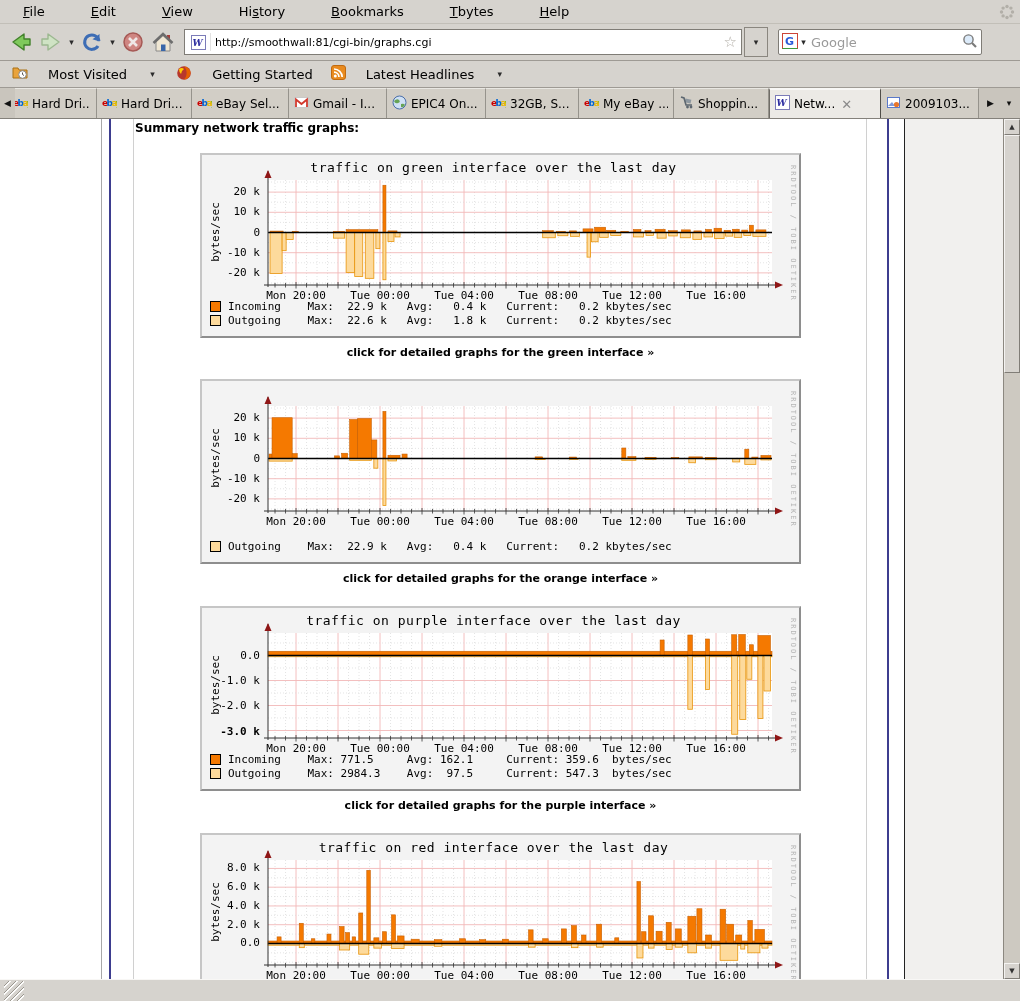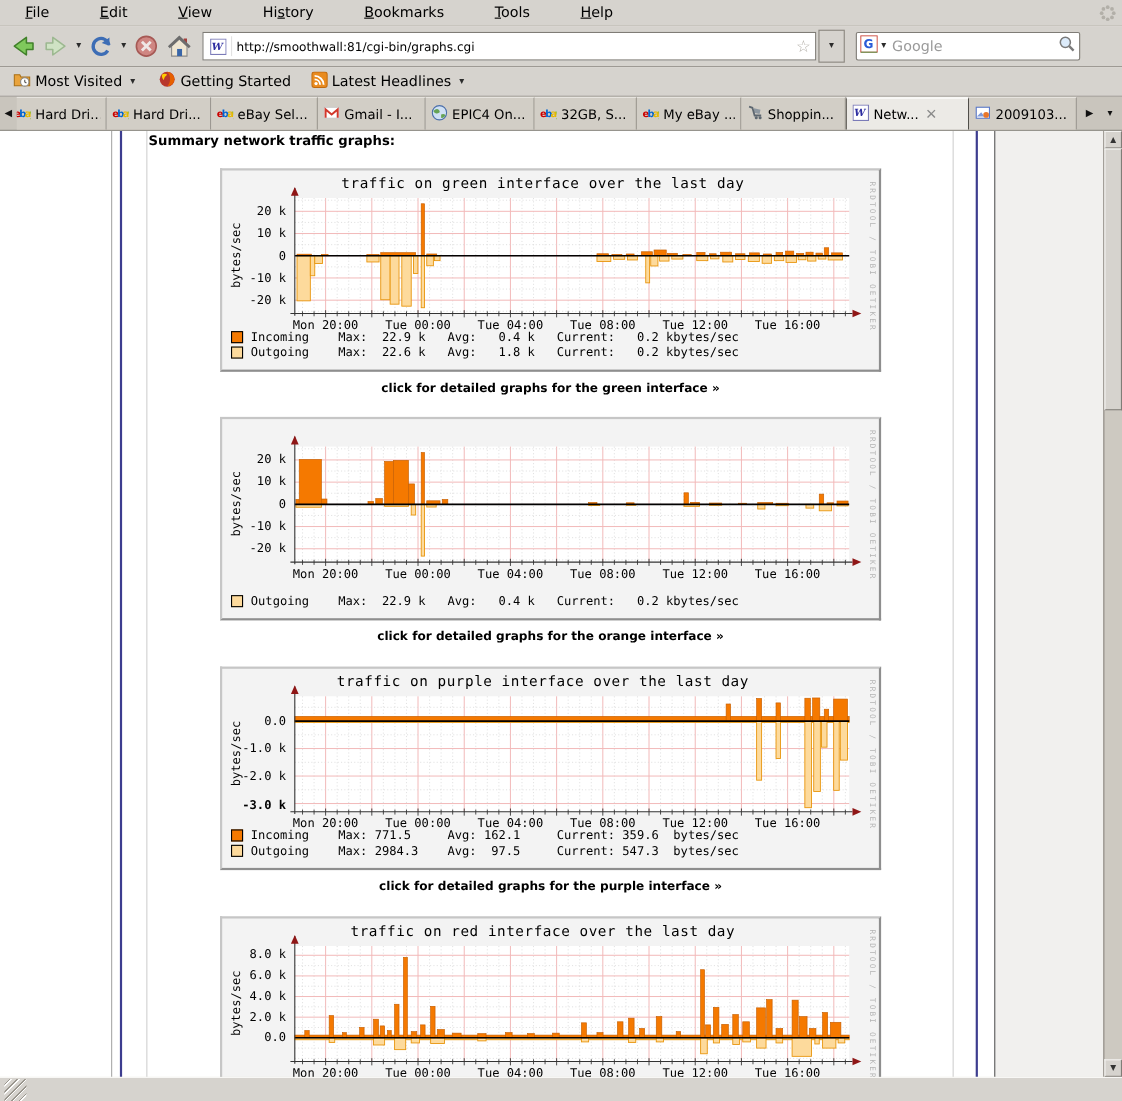--- a/index.html
+++ b/index.html
@@ -22,21 +22,21 @@
   #url-favicon{width:18px;height:18px;display:flex;align-items:center;justify-content:center;border-right:1px solid #e2e2e2;padding-right:3px;margin-right:4px;}
   #url-input{flex:1;border:none;outline:none;background:transparent;font-size:11px;font-family:"DejaVu Sans",sans-serif;padding:0;}
   #bookmark-star{font-size:15px;color:#b3afa8;line-height:1;}
   #url-drop{width:22px;height:28px;background:#d6d3ce;border:1px solid #8a867f;display:flex;align-items:center;justify-content:center;margin-left:2px;}
   #search-box{width:196px;height:24px;background:#fff;border:1px solid #7f7c76;border-radius:2px;display:flex;align-items:center;margin-left:10px;padding:0 3px;}
   #search-input{flex:1;border:none;outline:none;min-width:20px;font-size:13px;color:#333;font-family:"DejaVu Sans",sans-serif;}
   #search-input::placeholder{color:#9a9a9a;}
 
   
   #bookmarksbar{top:61px;height:27px;display:flex;align-items:center;padding-left:6px;border-bottom:1px solid #9e9a94;}
-  .bm-item{display:flex;align-items:center;gap:4px;padding:2px 6px;margin-right:6px;}
+  .bm-item{display:flex;align-items:center;gap:20px;padding:2px 6px;margin-right:6px;}
 
   
   #tabbar{top:88px;height:31px;background:#c9c5bd;border-bottom:1px solid #84817b;display:flex;align-items:stretch;}
   .tab-scroll{width:15px;display:flex;align-items:center;justify-content:center;font-size:9px;color:#111;}
   #tab-strip{display:flex;flex:0 0 auto;overflow:hidden;}
   .tab{display:flex;align-items:center;gap:4px;padding:0 5px;font-size:12px;white-space:nowrap;overflow:hidden;
        background:#d2cec6;border-right:1px solid #96938c;border-top:1px solid #e9e7e2;box-sizing:border-box;}
   .tab.active{background:#eceae6;border-top:2px solid #f8f7f5;border-left:1px solid #6f6c66;border-right:1px solid #504e49;}
   .tab .tab-label{overflow:hidden;text-overflow:clip;}
   .tab-close{color:#8a8a8a;font-weight:bold;font-size:13px;margin-left:2px;}
@@ -80,21 +80,21 @@
 </style>
 </head>
 <body>
 
 <div class="bar" id="menubar">
   <div class="menu-item"><span></span><span class="mkey">F</span><span>ile</span></div>
   <div class="menu-item"><span></span><span class="mkey">E</span><span>dit</span></div>
   <div class="menu-item"><span></span><span class="mkey">V</span><span>iew</span></div>
   <div class="menu-item"><span>Hi</span><span class="mkey">s</span><span>tory</span></div>
   <div class="menu-item"><span></span><span class="mkey">B</span><span>ookmarks</span></div>
-  <div class="menu-item"><span></span><span class="mkey">T</span><span>ools</span></div>
+  <div class="menu-item"><span></span><span class="mkey">T</span><span>bytes</span></div>
   <div class="menu-item"><span></span><span class="mkey">H</span><span>elp</span></div>
   <div id="throbber">
     <svg width="16" height="16">
         <g fill="#b2afa8">
           <circle cx="8" cy="2.5" r="1.7"></circle>
           <circle cx="11.9" cy="4.1" r="1.7"></circle>
           <circle cx="13.5" cy="8" r="1.7"></circle>
           <circle cx="11.9" cy="11.9" r="1.7"></circle>
           <circle cx="8" cy="13.5" r="1.7"></circle>
           <circle cx="4.1" cy="11.9" r="1.7"></circle>

